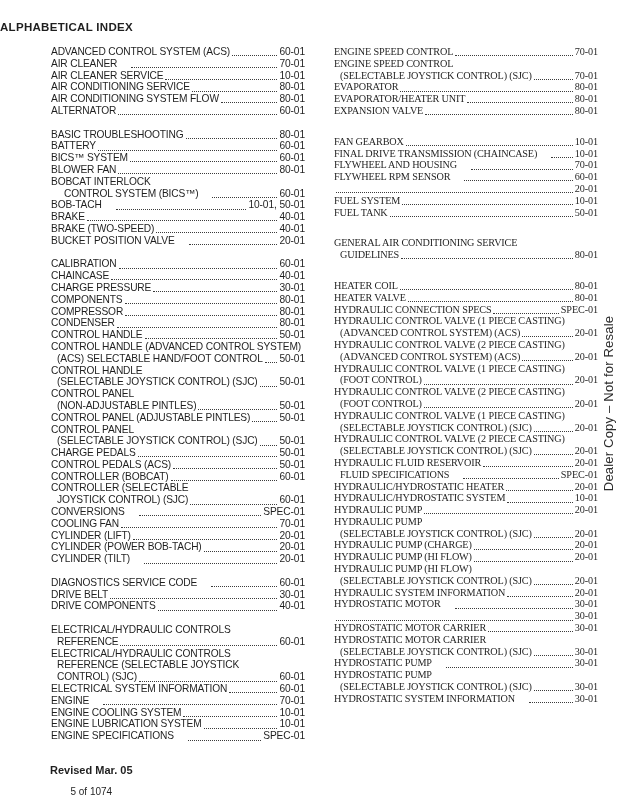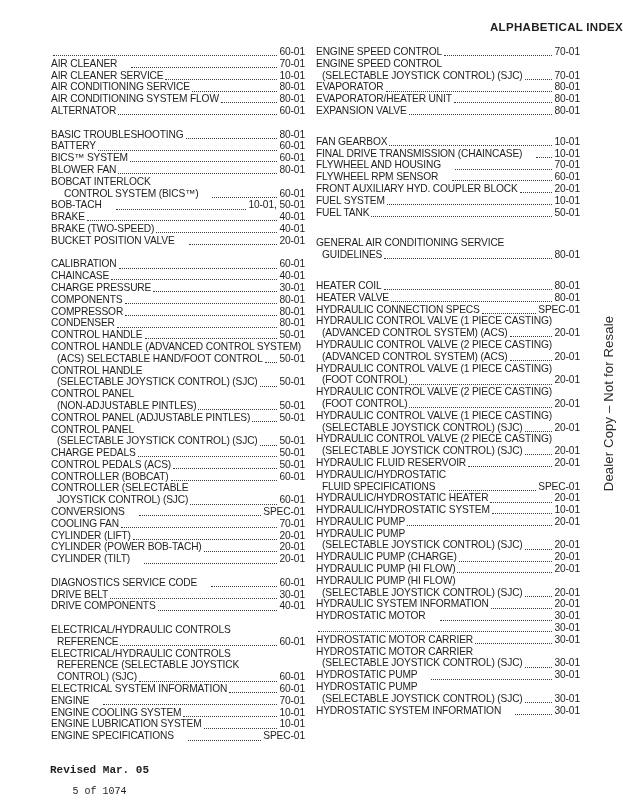--- a/index.html
+++ b/index.html
@@ -2,57 +2,58 @@
 <html><head>
 <meta charset="utf-8">
 <style>
   html,body{margin:0;padding:0;background:#fff;}
   .page{
     position:relative;width:623px;height:803px;background:#ffffff;
     font-family:"Liberation Sans",sans-serif;color:#1f1f1f;overflow:hidden;
   }
   .title{
     position:absolute;top:21px;left:0;width:100%;margin:0;
-    text-align:right;font-size:11.5px;font-weight:bold;letter-spacing:.3px;
+    text-align:left;font-size:11.5px;font-weight:bold;letter-spacing:.3px;
   }
   .col{position:absolute;top:46px;}
   .col-left{left:51px;width:254px;}
-  .col-right{left:316px;width:264px;}
+  .col-right{left:334px;width:264px;font-family:Liberation Serif, serif;}
   .row{
     display:flex;align-items:flex-end;height:11.8px;line-height:11.8px;
     font-size:10.2px;white-space:nowrap;overflow:hidden;
   }
   .row.blank{height:11.8px;}
   .col-right .row.blank{height:19px;}
   .term{flex:0 1 auto;min-width:0;letter-spacing:-0.15px;}
   .ind1{padding-left:6px;margin-top:27px;}
   .ind2{padding-left:13px;}
   .tabgap{flex:0 0 12px;}
   .leader{
     flex:1 1 8px;min-width:6px;
     border-bottom:1.3px dotted #3b3b3b;margin:0 2px 1.5px 2px;
   }
   .pg{flex:0 0 auto;letter-spacing:-0.1px;}
   .watermark{
     position:absolute;left:496px;top:396px;width:224px;height:15px;
     transform:rotate(-90deg);transform-origin:center;
     text-align:center;font-size:13px;line-height:15px;color:#2b2b2b;letter-spacing:.2px;
   }
-  .footer{position:absolute;left:50px;top:764px;text-align:center;font-family:Liberation Mono, monospace;}
+  .footer{position:absolute;left:50px;top:764px;text-align:center;}
   .footer-revised{font-weight:bold;font-size:11px;}
   .footer-page{font-size:10px;margin-top:10px;}
 </style>
 </head>
 <body>
 
 <div class="page">
   <h1 class="title">ALPHABETICAL INDEX</h1>
 
   <div class="col col-left" id="col-left">
       <div class="row">
+        <span class="term">ADVANCED CONTROL SYSTEM (ACS)</span>
         <span class="leader"></span>
         <span class="pg">60-01</span>
       </div>
       <div class="row">
         <span class="term">AIR CLEANER</span>
         <span class="tabgap"></span>
         <span class="leader"></span>
         <span class="pg">70-01</span>
       </div>
       <div class="row">
@@ -362,21 +363,20 @@
         <span class="leader"></span>
         <span class="pg">70-01</span>
       </div>
       <div class="row">
         <span class="term">FLYWHEEL RPM SENSOR</span>
         <span class="tabgap"></span>
         <span class="leader"></span>
         <span class="pg">60-01</span>
       </div>
       <div class="row">
-        <span class="term">FRONT AUXILIARY HYD. COUPLER BLOCK</span>
         <span class="leader"></span>
         <span class="pg">20-01</span>
       </div>
       <div class="row">
         <span class="term">FUEL SYSTEM</span>
         <span class="leader"></span>
         <span class="pg">10-01</span>
       </div>
       <div class="row">
         <span class="term">FUEL TANK</span>
@@ -453,23 +453,20 @@
       </div>
       <div class="row">
         <span class="term ind1">(SELECTABLE JOYSTICK CONTROL) (SJC)</span>
         <span class="leader"></span>
         <span class="pg">20-01</span>
       </div>
       <div class="row">
         <span class="term">HYDRAULIC FLUID RESERVOIR</span>
         <span class="leader"></span>
         <span class="pg">20-01</span>
-      </div>
-      <div class="row">
-        <span class="term">HYDRAULIC/HYDROSTATIC</span>
       </div>
       <div class="row">
         <span class="term ind1">FLUID SPECIFICATIONS</span>
         <span class="tabgap"></span>
         <span class="leader"></span>
         <span class="pg">SPEC-01</span>
       </div>
       <div class="row">
         <span class="term">HYDRAULIC/HYDROSTATIC HEATER</span>
         <span class="leader"></span>

